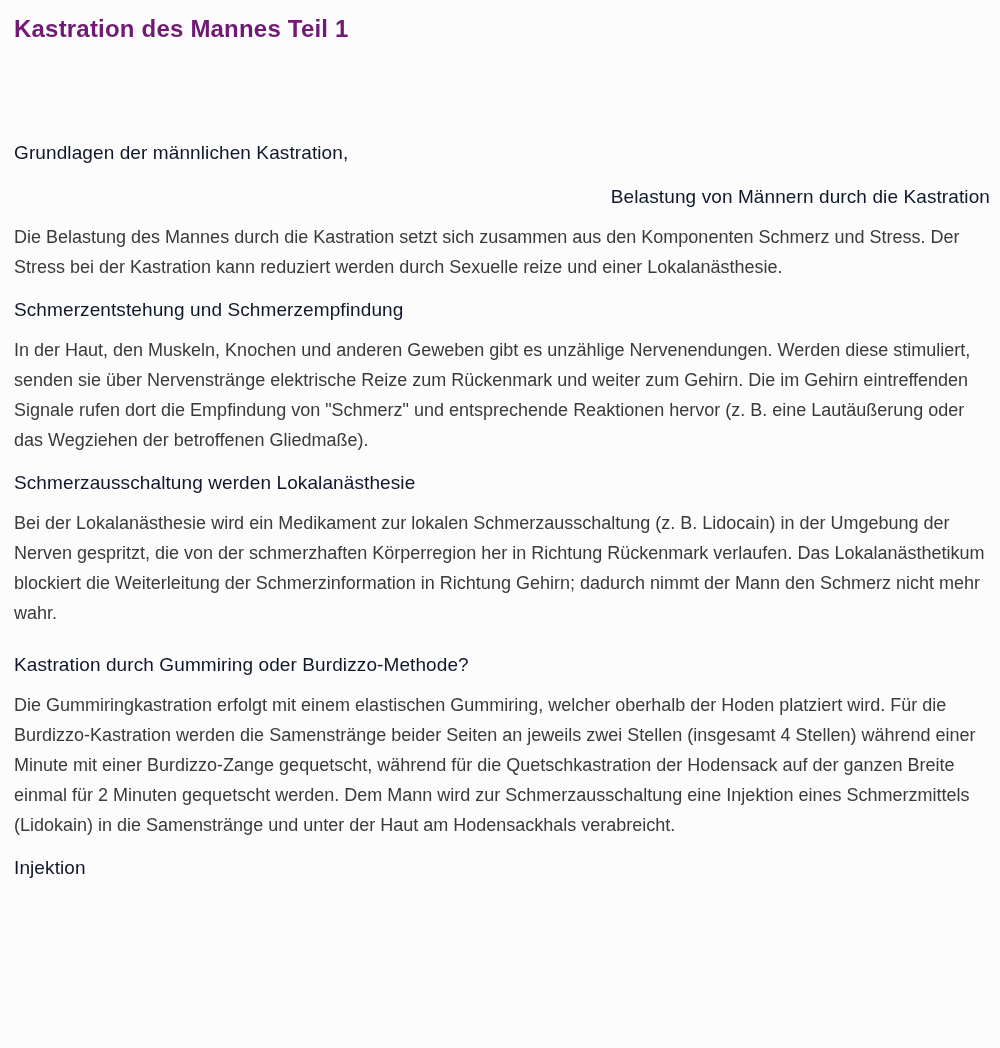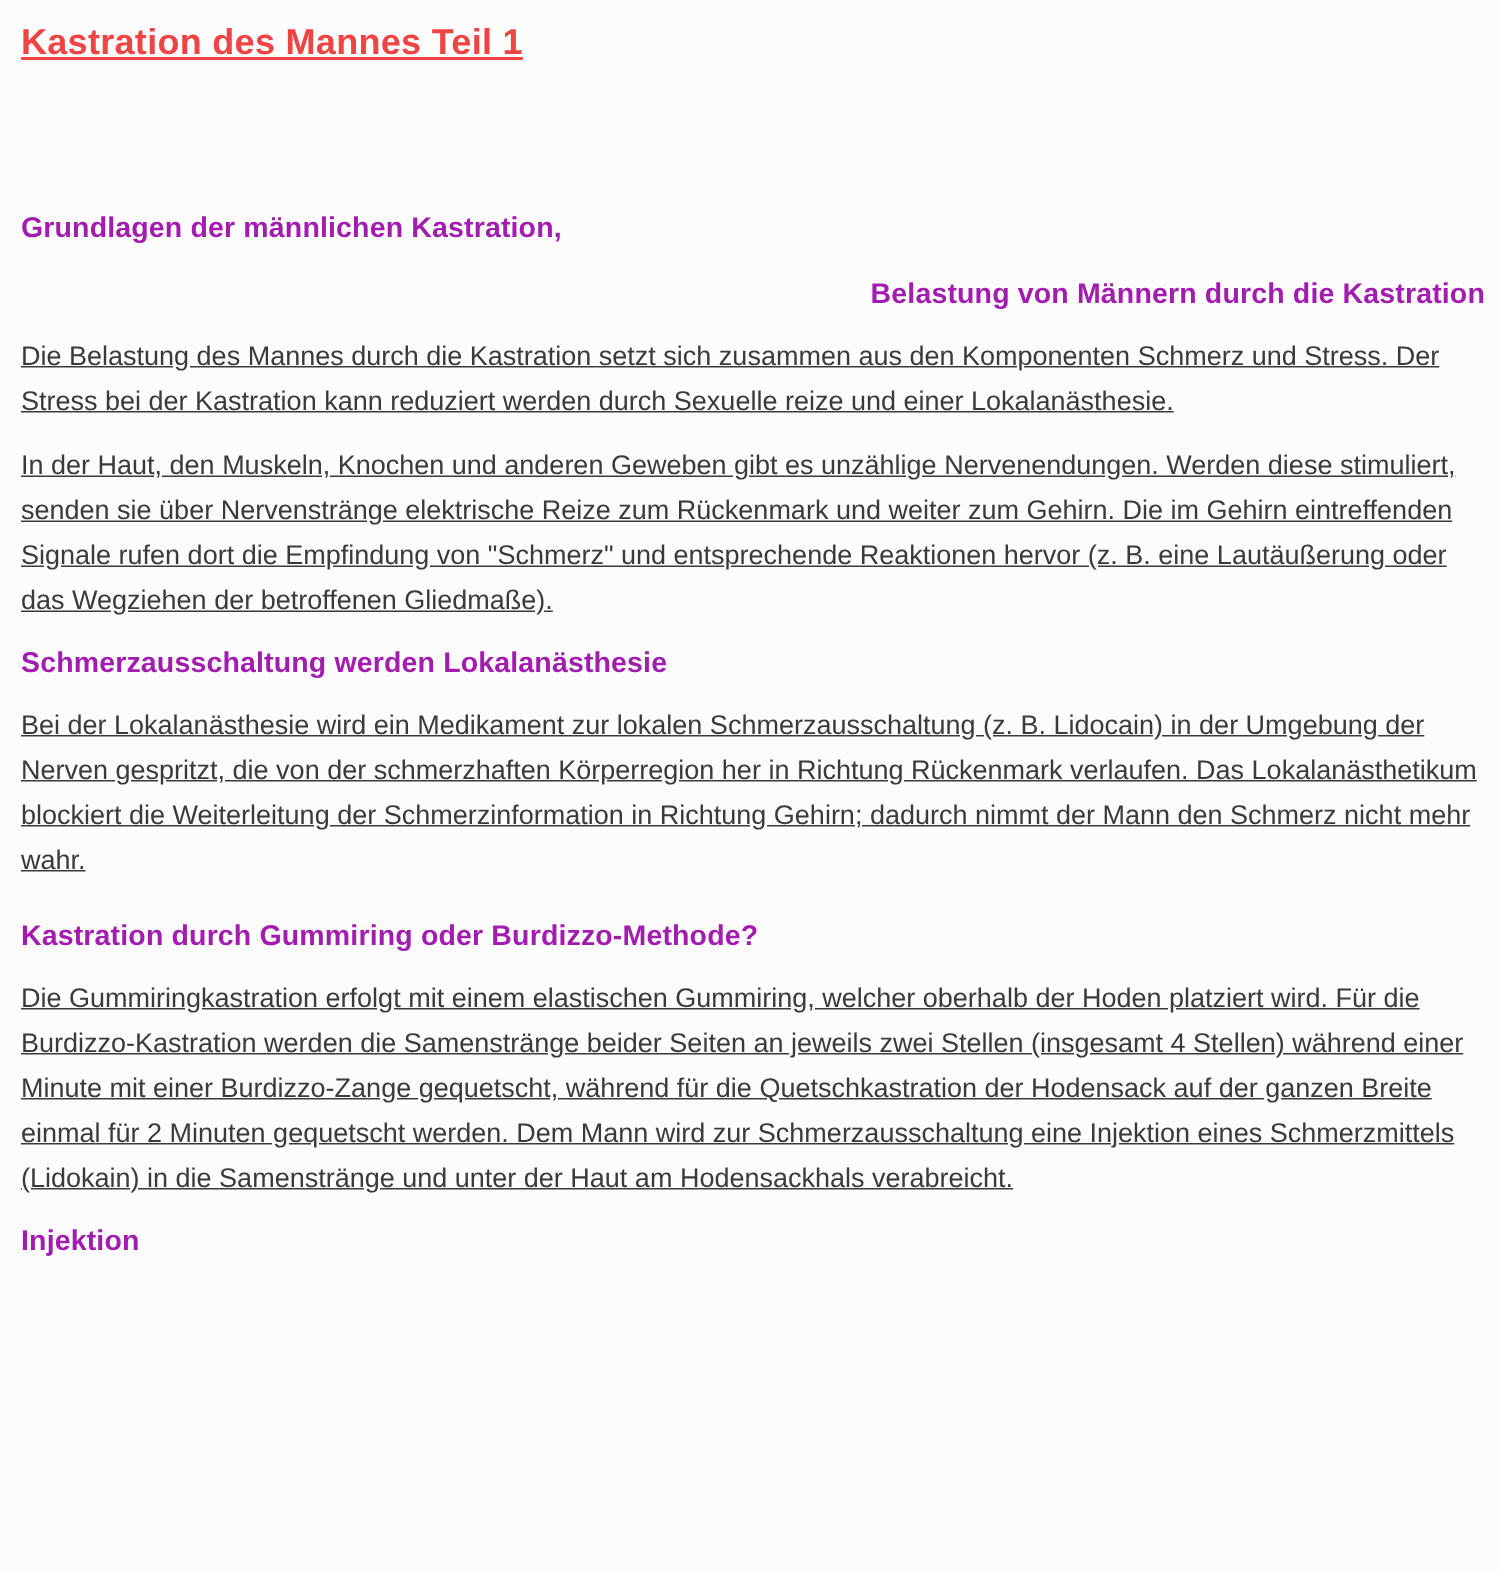--- a/index.html
+++ b/index.html
@@ -15,30 +15,29 @@
     width: 1000px;
     height: 1048px;
     padding: 0 10px 0 14px;
     font-family: "Liberation Sans", "DejaVu Sans", sans-serif;
     -webkit-font-smoothing: antialiased;
   }
   .doc-title {
     font-size: 24px;
     line-height: 30px;
     font-weight: bold;
-    color: #ef4444;
+    color: #701a75;
     margin: 14px 0 0 0;
     letter-spacing: 0.2px;
-    text-decoration: underline;
   }
   .doc h2 {
     font-size: 19px;
     line-height: 25px;
-    font-weight: bold;
-    color: #a21caf;
+    font-weight: normal;
+    color: #0f172a;
     margin: 15px 0 0 0;
     max-width: 978px;
     letter-spacing: 0.1px;
   }
   .doc h2.first {
     margin-top: 96px;
   }
   .doc h2.tight {
     margin-top: 19px;
     text-align: right;
@@ -46,36 +45,36 @@
   .doc h2.roomy {
     margin-top: 24px;
   }
   .doc p {
     font-size: 18px;
     line-height: 30px;
     font-weight: normal;
     color: #3a3a3a;
     margin: 13px 0 0 0;
     max-width: 978px;
-    text-decoration: underline;
   }
 </style>
 </head>
 <body>
 
 <div class="doc">
 
   <h1 class="doc-title">Kastration des Mannes Teil 1</h1>
 
   <h2 class="first">Grundlagen der männlichen Kastration,</h2>
 
   <h2 class="tight">Belastung von Männern durch die Kastration</h2>
 
   <p>Die Belastung des Mannes durch die Kastration setzt sich zusammen aus den Komponenten Schmerz und Stress. Der Stress bei der Kastration kann reduziert werden durch Sexuelle reize und einer Lokalanästhesie.</p>
 
+  <h2>Schmerzentstehung und Schmerzempfindung</h2>
 
   <p>In der Haut, den Muskeln, Knochen und anderen Geweben gibt es unzählige Nervenendungen. Werden diese stimuliert, senden sie über Nervenstränge elektrische Reize zum Rückenmark und weiter zum Gehirn. Die im Gehirn eintreffenden Signale rufen dort die Empfindung von "Schmerz" und entsprechende Reaktionen hervor (z. B. eine Lautäußerung oder das Wegziehen der betroffenen Gliedmaße).</p>
 
   <h2>Schmerzausschaltung werden Lokalanästhesie</h2>
 
   <p>Bei der Lokalanästhesie wird ein Medikament zur lokalen Schmerzausschaltung (z. B. Lidocain) in der Umgebung der Nerven gespritzt, die von der schmerzhaften Körperregion her in Richtung Rückenmark verlaufen. Das Lokalanästhetikum blockiert die Weiterleitung der Schmerzinformation in Richtung Gehirn; dadurch nimmt der Mann den Schmerz nicht mehr wahr.</p>
 
   <h2 class="roomy">Kastration durch Gummiring oder Burdizzo-Methode?</h2>
 
   <p>Die Gummiringkastration erfolgt mit einem elastischen Gummiring, welcher oberhalb der Hoden platziert wird. Für die Burdizzo-Kastration werden die Samenstränge beider Seiten an jeweils zwei Stellen (insgesamt 4 Stellen) während einer Minute mit einer Burdizzo-Zange gequetscht, während für die Quetschkastration der Hodensack auf der ganzen Breite einmal für 2 Minuten gequetscht werden. Dem Mann wird zur Schmerzausschaltung eine Injektion eines Schmerzmittels (Lidokain) in die Samenstränge und unter der Haut am Hodensackhals verabreicht.</p>

